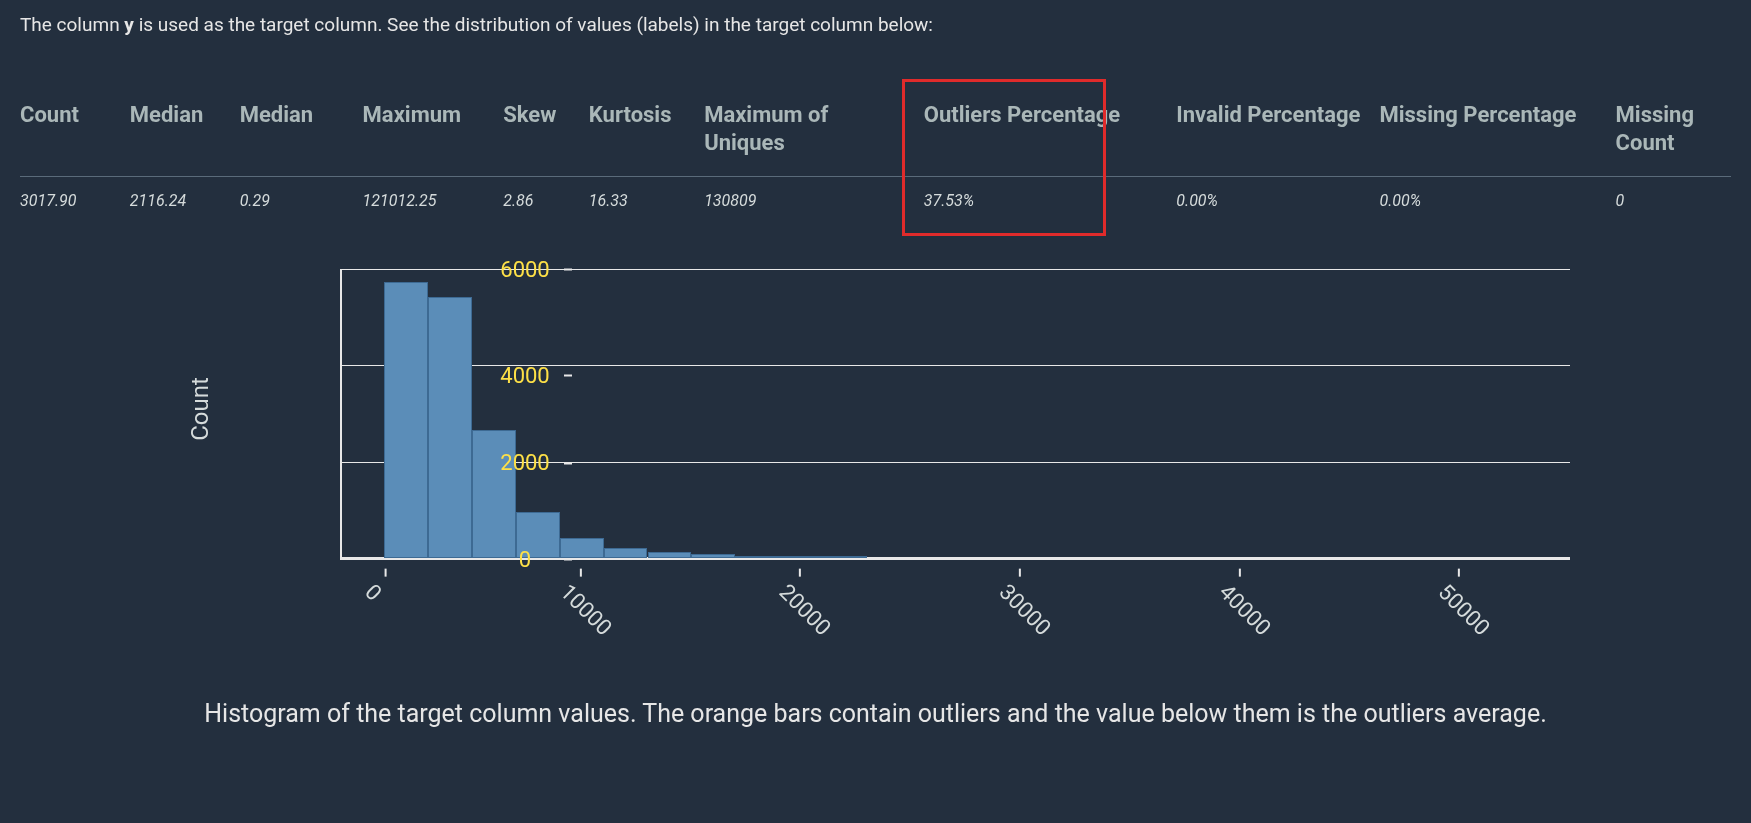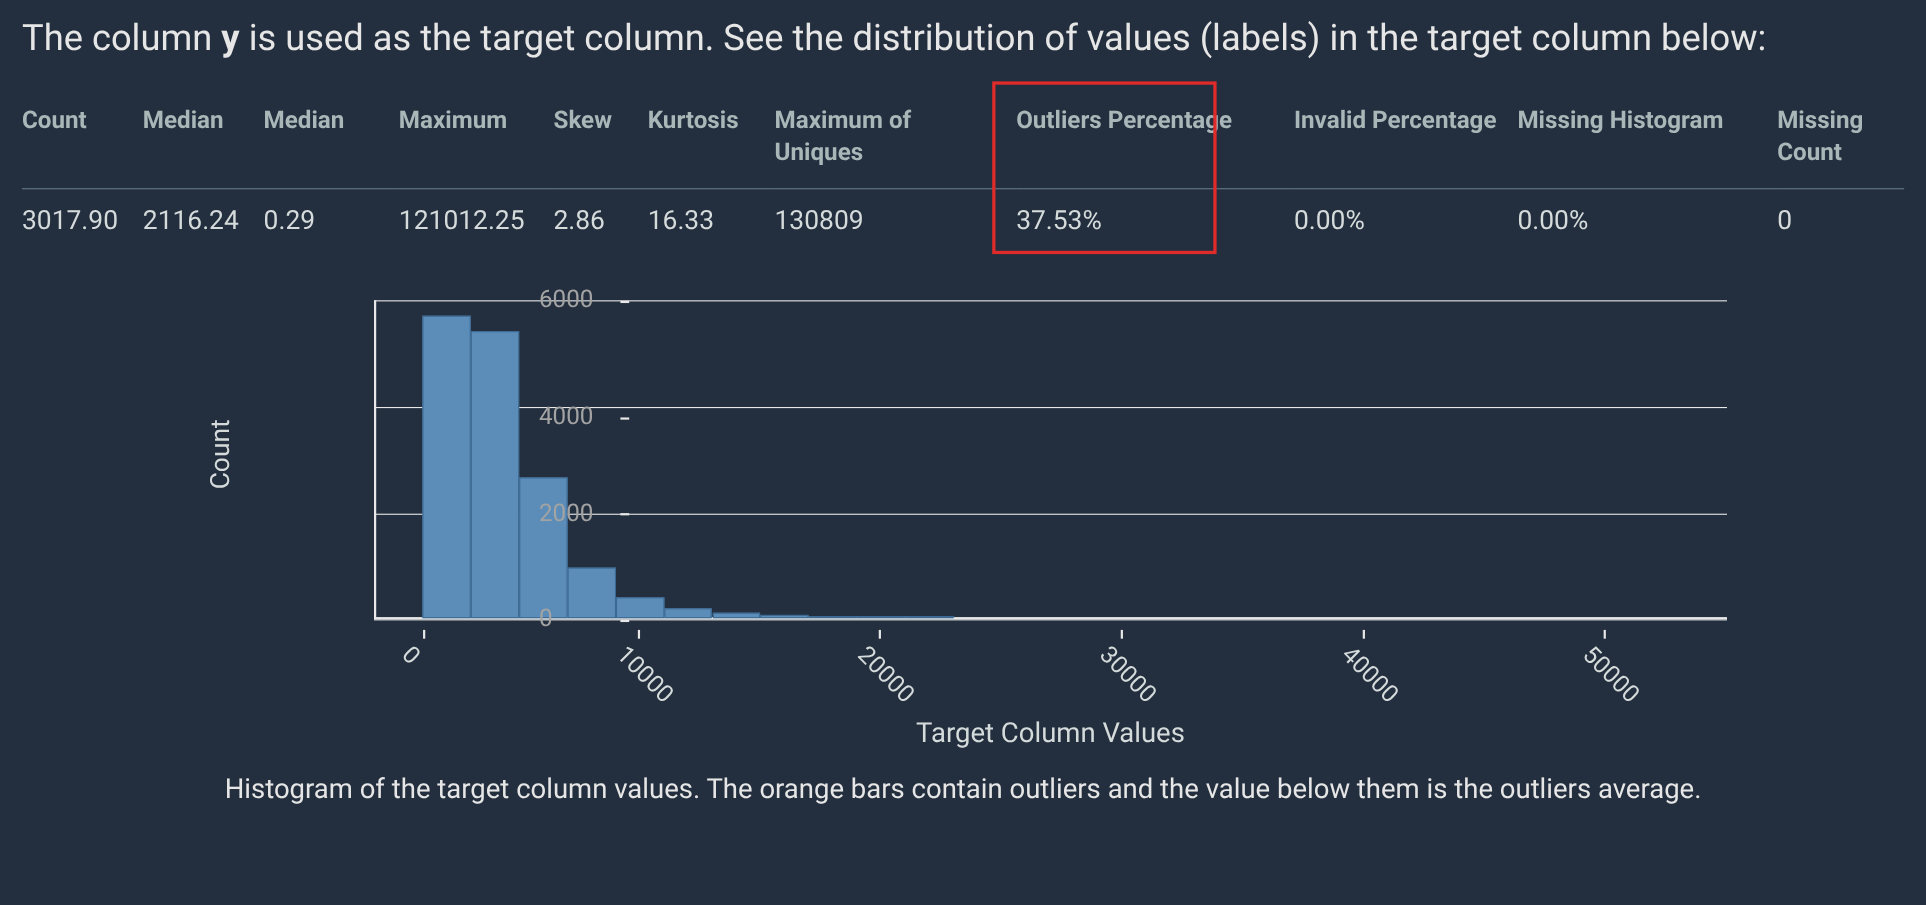--- a/index.html
+++ b/index.html
@@ -8,22 +8,22 @@
     color: #d5dbdb;
     font-family: -apple-system, BlinkMacSystemFont, "Segoe UI", Roboto, Helvetica, Arial, sans-serif;
     font-size: 22px;
     width: 1751px;
     height: 823px;
     overflow: hidden;
     padding: 10px 20px;
   }
   .intro {
     color: #e6e6e6;
-    font-size: 33px;
-    margin: 2px 0 32px 0;
+    font-size: 19px;
+    margin: 2px 0 56px 0;
     line-height: 1.4;
   }
   .intro b { font-weight: 700; }
   table.stats {
     width: 100%;
     border-collapse: collapse;
     margin-bottom: 35px;
     table-layout: fixed;
   }
   table.stats col.c0 { width: 100px; }
@@ -43,23 +43,24 @@
     font-weight: 700;
     font-size: 22px;
     padding: 6px 10px 18px 0;
     border-bottom: 1px solid #5a6b7a;
     vertical-align: top;
     line-height: 1.3;
   }
   table.stats td {
     text-align: left;
     color: #d5dbdb;
-    font-size: 24px;
+    font-size: 16px;
     padding: 14px 10px 14px 0;
     vertical-align: top;
+    font-style: italic;
   }
   .hl-box {
     position: absolute;
     border: 3px solid #e02b2b;
     pointer-events: none;
   }
   .chart-wrap {
     position: relative;
     width: 1460px;
     height: 430px;
@@ -78,23 +79,23 @@
     left: 0; right: 0;
     height: 1px;
     background: #e8e8e8;
   }
   .plot-border-left { position:absolute; left:0; top:0; bottom:0; width:2px; background:#e8e8e8; }
   .plot-border-bottom { position:absolute; left:0; right:0; bottom:0; height:2px; background:#e8e8e8; }
   .ytick {
     position: absolute;
     right: 1085px;
     transform: translateY(-50%);
-    color: #a3a3a3;
-    font-size: 22px;
-    text-align: left;
+    color: #fde047;
+    font-size: 22px;
+    text-align: center;
     width: 70px;
   }
   .ytick .tickmark {
     position:absolute; right:-12px; top:50%; width:8px; height:2px; background:#e8e8e8;
   }
   .ylabel {
     position: absolute;
     left: 15px; top: 150px;
     transform: translate(-50%,-50%) rotate(-90deg);
     color: #d5dbdb;
@@ -160,21 +161,21 @@
         <tr>
     <th>Count</th>
     <th>Median</th>
     <th>Median</th>
     <th>Maximum</th>
     <th>Skew</th>
     <th>Kurtosis</th>
     <th>Maximum of Uniques</th>
     <th>Outliers Percentage</th>
     <th>Invalid Percentage</th>
-    <th>Missing Histogram</th>
+    <th>Missing Percentage</th>
     <th>Missing Count</th>
   </tr>
       </thead>
   <tbody>
         <tr>
     <td>3017.90</td>
     <td>2116.24</td>
     <td>0.29</td>
     <td>121012.25</td>
     <td>2.86</td>
@@ -204,21 +205,20 @@
       <div class="bar" style="left: 131.786px; width: 43.9286px; height: 128.083px;"></div>
       <div class="bar" style="left: 175.714px; width: 43.9286px; height: 45.9167px;"></div>
       <div class="bar" style="left: 219.643px; width: 43.9286px; height: 19.3333px;"></div>
       <div class="bar" style="left: 263.571px; width: 43.9286px; height: 9.66667px;"></div>
       <div class="bar" style="left: 307.5px; width: 43.9286px; height: 5.8px;"></div>
       <div class="bar" style="left: 351.429px; width: 43.9286px; height: 3.38333px;"></div>
       <div class="bar" style="left: 395.357px; width: 43.9286px; height: 1.93333px;"></div>
       <div class="bar" style="left: 439.286px; width: 43.9286px; height: 1px;"></div>
       <div class="bar" style="left: 483.214px; width: 43.9286px; height: 1px;"></div>
     </div>
-  <div class="xlabel">Target Column Values</div>
 <div class="ytick" style="top: 300px;">0<span class="tickmark"></span></div>
     <div class="ytick" style="top: 203.333px;">2000<span class="tickmark"></span></div>
     <div class="ytick" style="top: 116px;">4000<span class="tickmark"></span></div>
     <div class="ytick" style="top: 10px;">6000<span class="tickmark"></span></div>
     <div class="xtick" style="left: 198.929px;">0<span class="tickmark"></span></div>
     <div class="xtick" style="left: 418.571px;">10000<span class="tickmark"></span></div>
     <div class="xtick" style="left: 638.214px;">20000<span class="tickmark"></span></div>
     <div class="xtick" style="left: 857.857px;">30000<span class="tickmark"></span></div>
     <div class="xtick" style="left: 1077.5px;">40000<span class="tickmark"></span></div>
     <div class="xtick" style="left: 1297.14px;">50000<span class="tickmark"></span></div>

